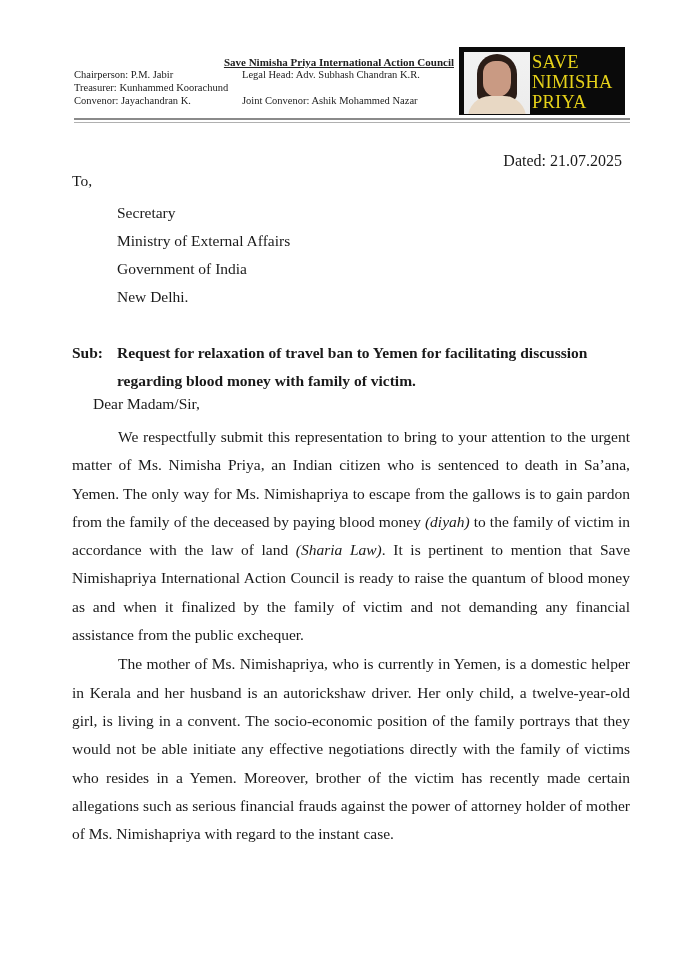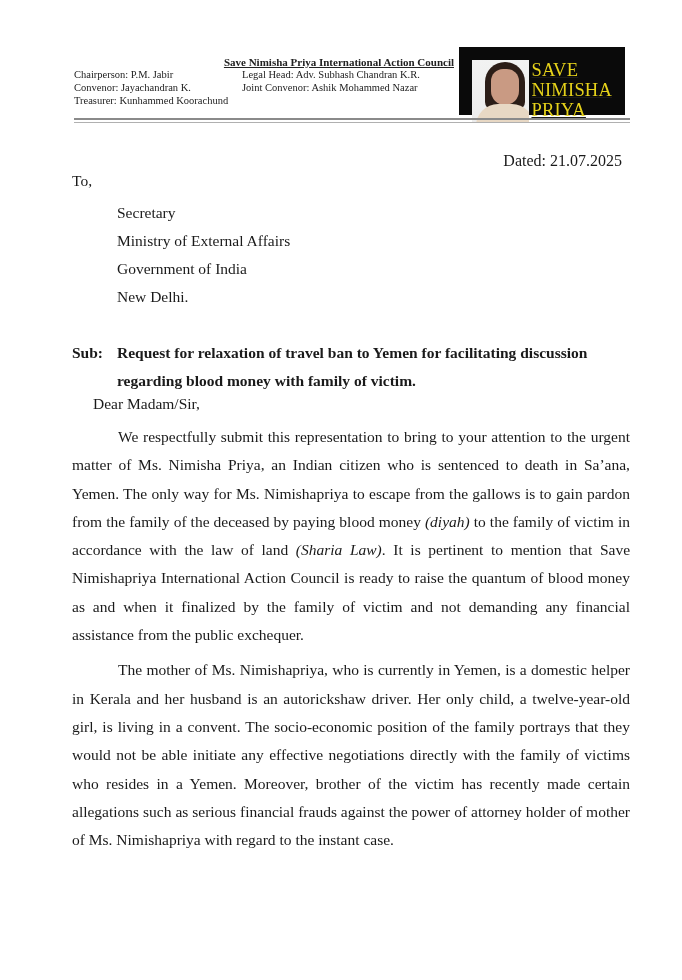--- a/index.html
+++ b/index.html
@@ -4,21 +4,21 @@
 <style>
   * { box-sizing: border-box; margin: 0; padding: 0; }
   html, body { width: 682px; height: 980px; background: #ffffff; overflow: hidden; }
   body { font-family: "Liberation Serif", "DejaVu Serif", serif; color: #1a1a1a; position: relative; }
 
   .letterhead { position: absolute; left: 74px; top: 56px; width: 380px; }
   .org-title { font-weight: bold; font-size: 11px; text-decoration: underline; text-align: right; padding-left: 36px; line-height: 12px; color: #222; }
   .lh-row { display: flex; font-weight: normal; font-size: 10.5px; line-height: 13px; color: #222; white-space: nowrap; }
   .lh-row .l { width: 168px; }
 
-  .banner { position: absolute; left: 459px; top: 47px; width: 166px; height: 68px; background: #0a0a0a; display: flex; padding: 13px; text-decoration: underline; }
+  .banner { position: absolute; left: 459px; top: 47px; width: 166px; height: 68px; background: #0a0a0a; display: flex; padding: 5px; }
   .photo { width: 66px; height: 62px; background: linear-gradient(180deg,#f2f2f2 0%,#ececec 100%); position: relative; overflow: hidden; }
   .photo .hair { position: absolute; left: 13px; top: 2px; width: 40px; height: 48px; background: #2b1d17; border-radius: 20px 20px 8px 8px; }
   .photo .face { position: absolute; left: 19px; top: 9px; width: 28px; height: 36px; background: #c99a83; border-radius: 13px 13px 15px 15px; }
   .photo .shoulders { position: absolute; left: 4px; top: 44px; width: 58px; height: 22px; background: #e8d8c4; border-radius: 22px 22px 0 0; }
   .banner-text { flex: 1; color: #e6d21a; font-size: 18.5px; line-height: 20px; padding-left: 2px; font-family: "Liberation Serif", serif; letter-spacing: 0.2px; }
 
   .rule { position: absolute; left: 74px; top: 118px; width: 556px; height: 5px; border-top: 2px solid #8a8a8a; border-bottom: 1px solid #b0b0b0; }
 
   .dated { position: absolute; right: 60px; top: 133px; font-size: 16px; margin-top: 19px; }
 
@@ -26,39 +26,39 @@
   .addressee { position: absolute; left: 117px; top: 199px; font-size: 15.5px; line-height: 28px; }
 
   .subject { position: absolute; left: 72px; top: 339px; width: 558px; font-weight: bold; font-size: 15.5px; line-height: 28px; display: flex; }
   .subject .sub-label { width: 45px; flex: none; }
   .subject .sub-text { flex: 1; }
 
   .salutation { position: absolute; left: 72px; top: 395px; font-size: 15.5px; margin-left: 21px; }
 
   .body { position: absolute; left: 72px; top: 423px; width: 558px; font-size: 15.5px; line-height: 28.3px; text-align: justify; }
   .body p { text-indent: 46px; margin-bottom: 0; }
-  .body p + p { margin-top: 7px; }
+  .body p + p { margin-top: 1px; }
   .body em { }
 </style>
 </head>
 <body>
 
 <div class="letterhead">
   <div class="org-title">Save Nimisha Priya International Action Council</div>
   <div class="lh-row">
     <span class="l">Chairperson: P.M. Jabir</span>
     <span>Legal Head: Adv. Subhash Chandran K.R.</span>
   </div>
   <div class="lh-row">
+    <span class="l">Treasurer: Kunhammed Koorachund</span>
+    <span></span>
+  </div>
+  <div class="lh-row">
     <span class="l">Convenor: Jayachandran K.</span>
     <span>Joint Convenor: Ashik Mohammed Nazar</span>
-  </div>
-  <div class="lh-row">
-    <span class="l">Treasurer: Kunhammed Koorachund</span>
-    <span></span>
   </div>
 </div>
 
 <div class="banner">
   <div class="photo">
     <div class="hair"></div>
     <div class="face"></div>
     <div class="shoulders"></div>
   </div>
   <div class="banner-text">

